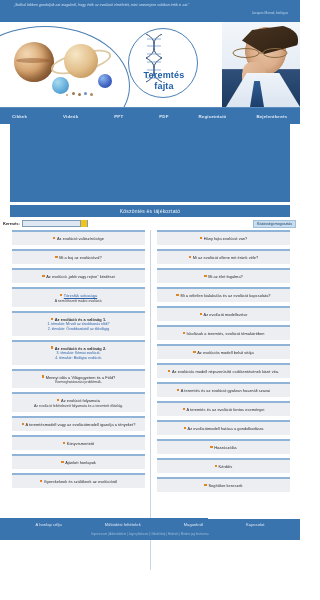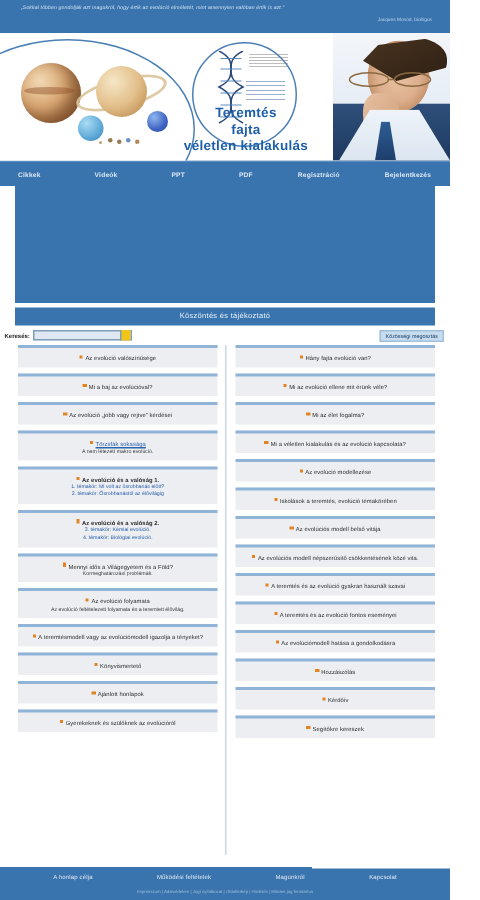--- a/index.html
+++ b/index.html
@@ -2,21 +2,21 @@
 <html><head>
 <meta charset="utf-8">
 <style>
   * { box-sizing: border-box; margin: 0; padding: 0; }
   html, body {
     width: 300px; height: 600px;
     font-family: "Liberation Sans", sans-serif;
     background: #ffffff;
     overflow: hidden;
   }
-  .page { width: 300px; height: 600px; position: relative; background: #ffffff; }
+  .page { width: 300px; height: 540px; position: relative; background: #ffffff; }
 
   
   .quote-bar {
     background: #3a74ae;
     height: 22px;
     padding: 2px 8px 0 14px;
     position: relative;
   }
   .quote-text {
     color: #cfe0f2;
@@ -325,21 +325,20 @@
         <line x1="5" y1="36" x2="19" y2="36" stroke="#4a7fb5" stroke-width=".6"></line>
         <line x1="5" y1="44" x2="19" y2="44" stroke="#4a7fb5" stroke-width=".6"></line>
       </svg>
     </div>
     <div class="dna-note"></div>
     <div class="dna-note2"></div>
 
     <div class="banner-title">
       <div>Teremtés</div>
       <div>fajta</div>
-      <div>véletlen kialakulás</div>
     </div>
 
     <div class="man">
       <div class="man-hair"></div>
       <svg class="man-glasses" viewBox="0 0 60 10">
         <ellipse cx="16" cy="5" rx="13" ry="4.5" fill="none" stroke="#8a6a40" stroke-width="1"></ellipse>
         <ellipse cx="45" cy="5" rx="12" ry="4.5" fill="none" stroke="#8a6a40" stroke-width="1"></ellipse>
         <line x1="29" y1="5" x2="33" y2="5" stroke="#8a6a40" stroke-width="1"></line>
       </svg>
       <div class="man-hand"></div>

